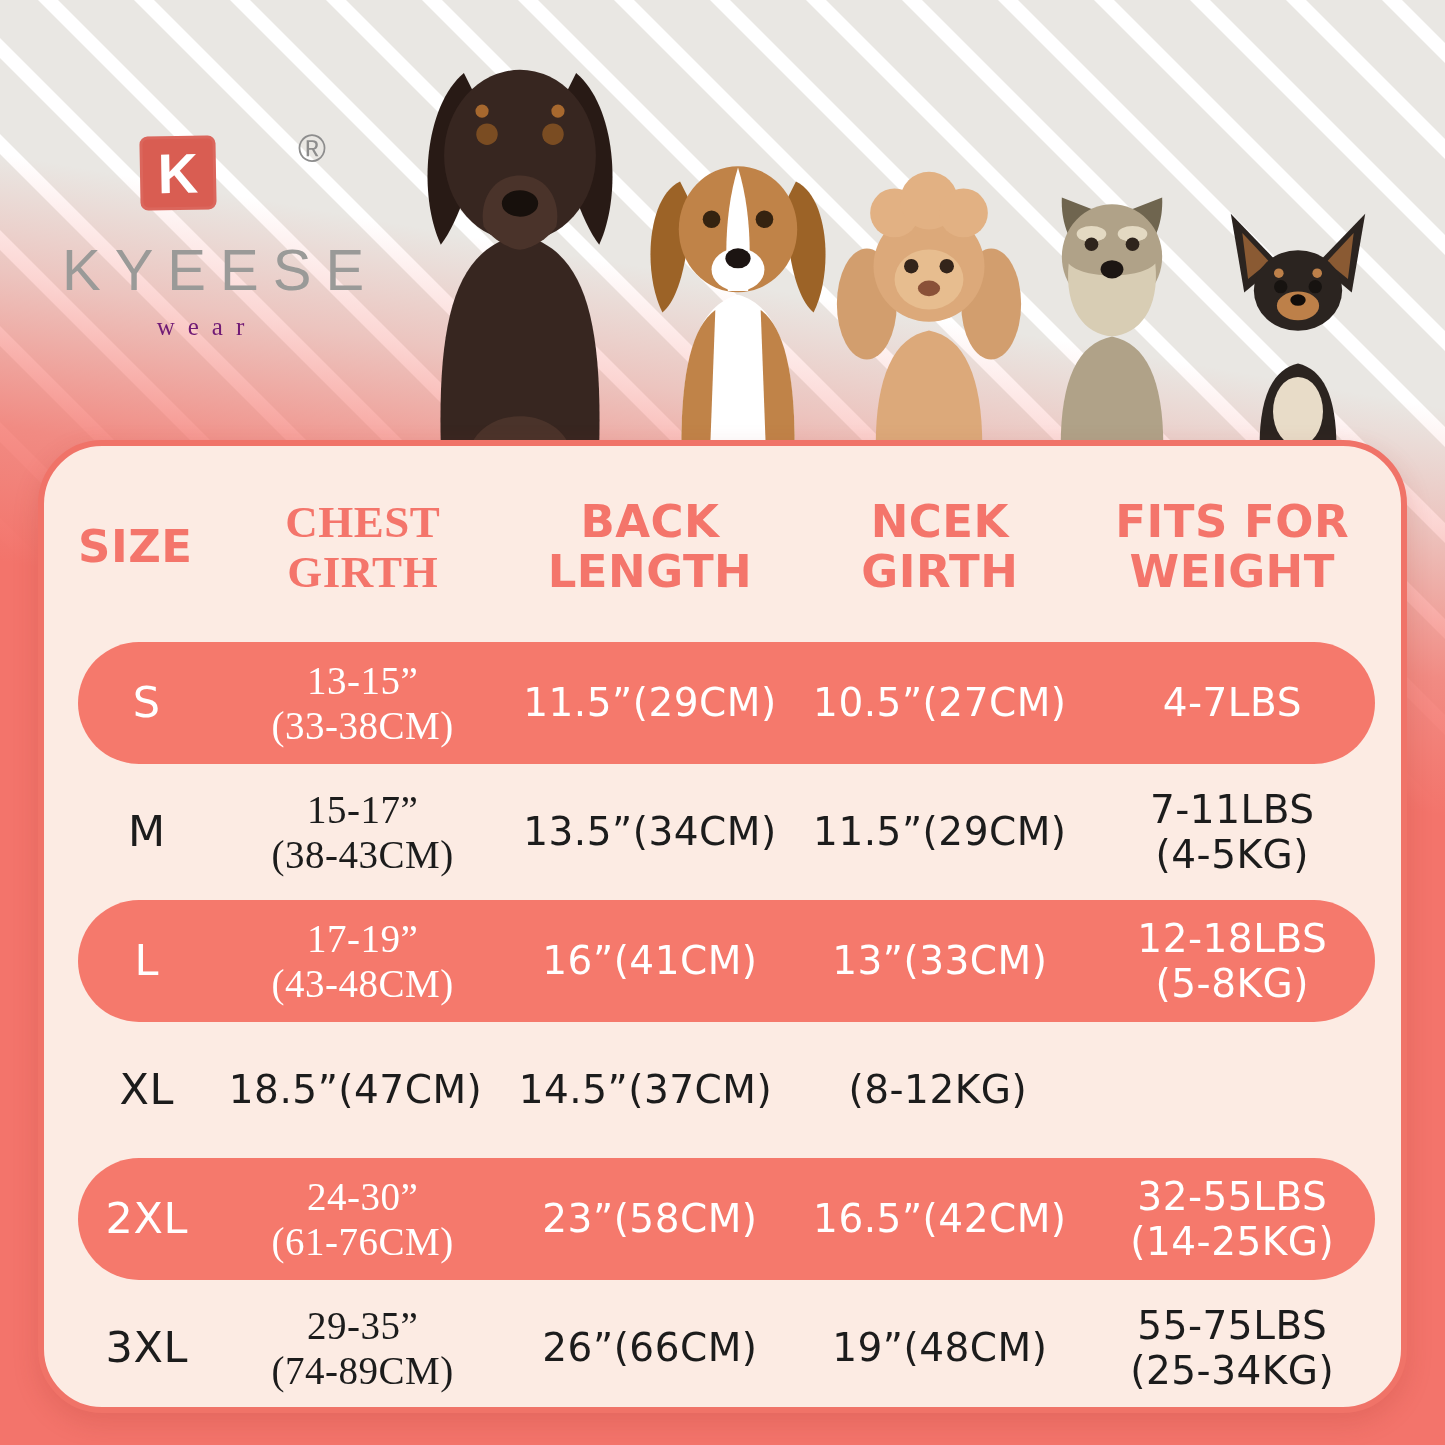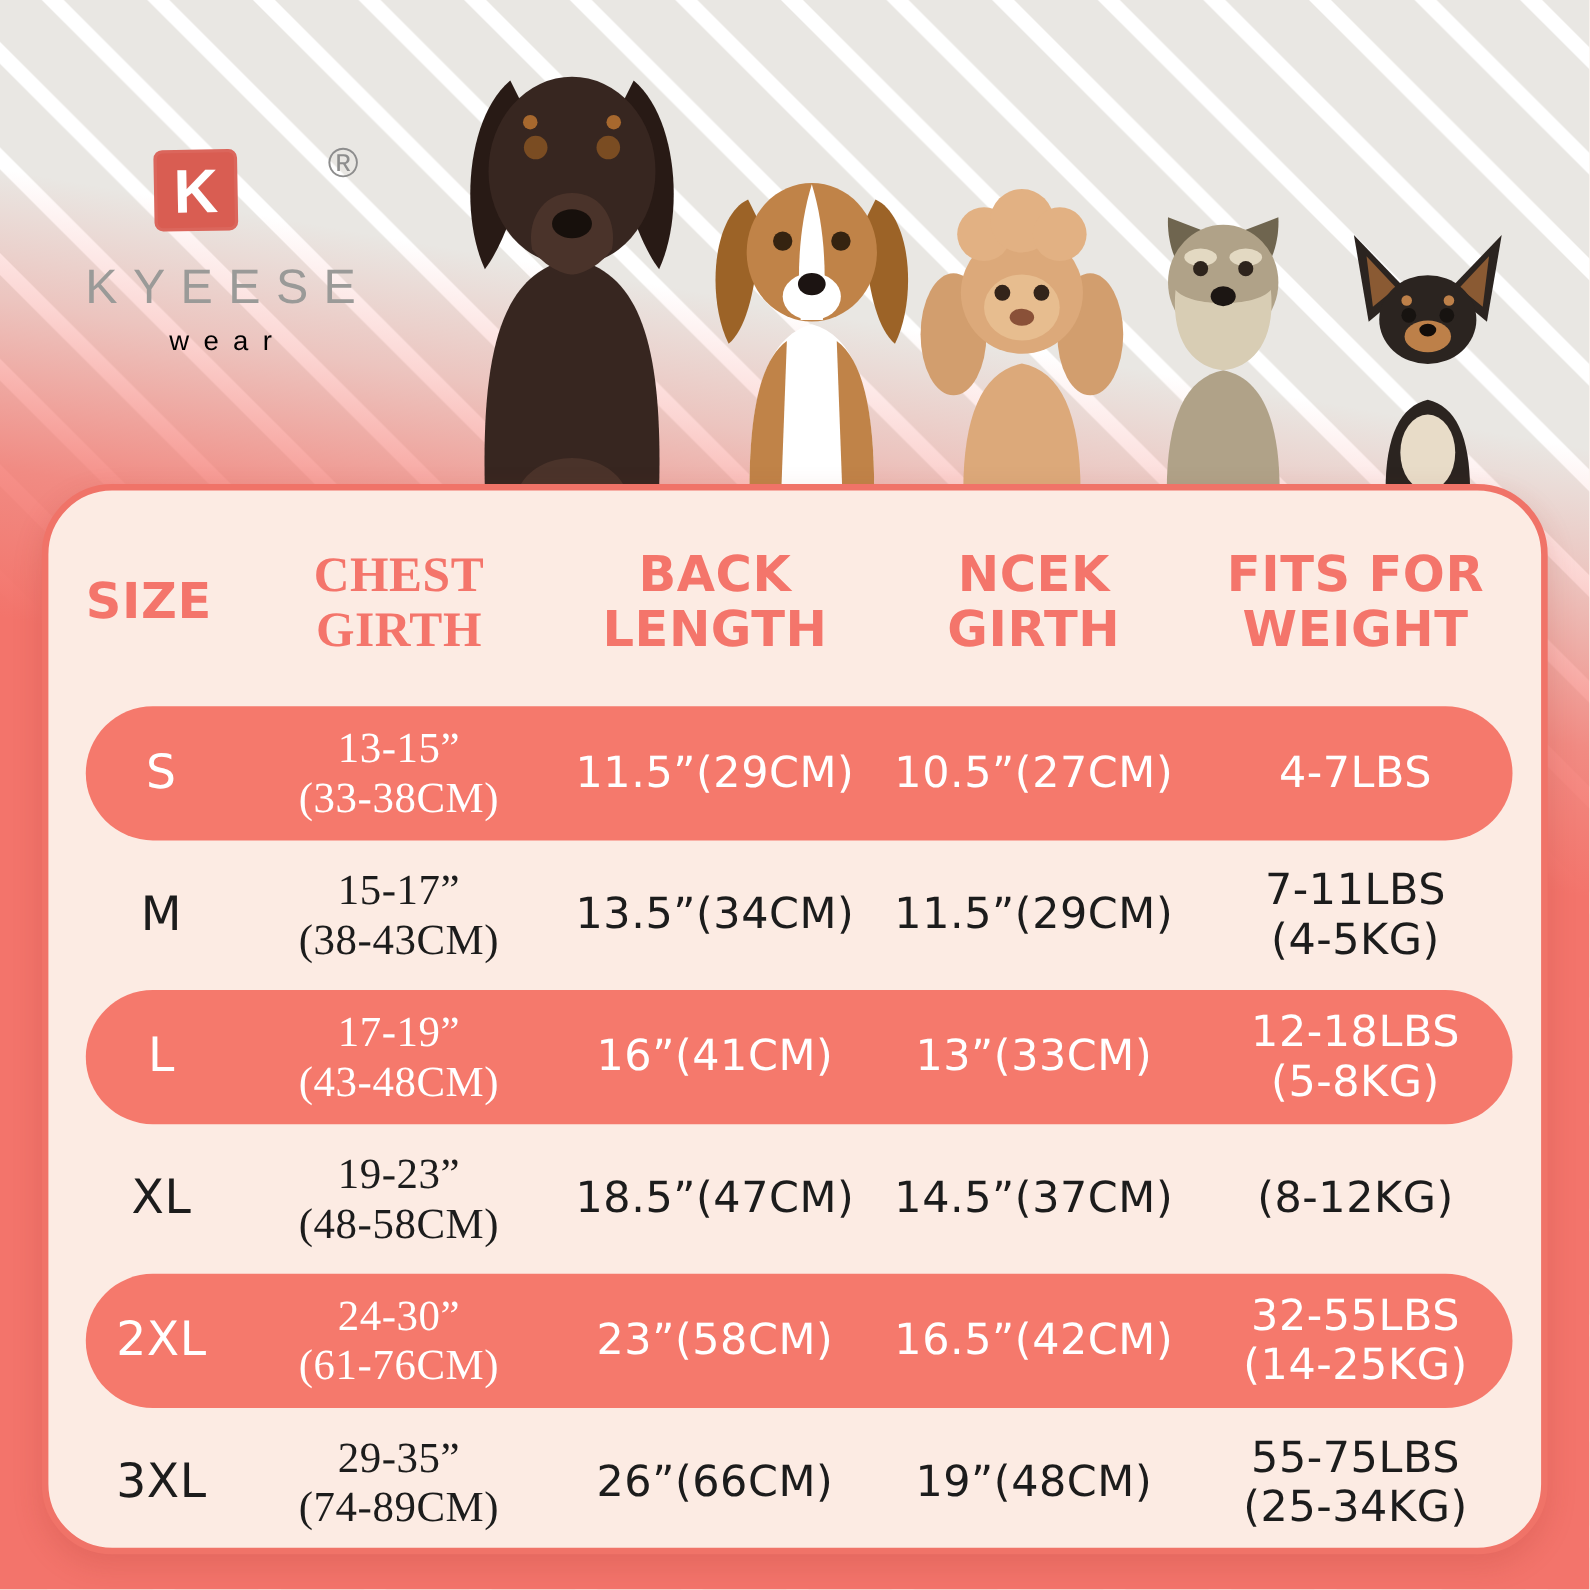--- a/index.html
+++ b/index.html
@@ -18,24 +18,24 @@
 
   
   .brand{position:absolute;left:48px;top:126px;width:305px;z-index:2;text-align:center;}
   .logo-row{position:relative;height:92px;}
   .logo-mark{position:absolute;left:92px;top:10px;width:76px;height:74px;background:#d95d52;
     border-radius:8px;box-shadow:inset 0 0 0 3px rgba(255,255,255,0.06);
     display:flex;align-items:center;justify-content:center;transform:rotate(-1deg);}
   .logo-mark span{color:#fff;font-size:56px;font-weight:bold;font-family:"Liberation Sans",sans-serif;}
   .reg-mark{position:absolute;left:250px;top:2px;font-size:38px;color:#8d8d8d;
     font-family:"Liberation Sans",sans-serif;}
-  .brand-name{margin-top:18px;font-size:44px;color:#9a9a98;letter-spacing:14px;
+  .brand-name{margin-top:18px;font-size:58px;color:#9a9a98;letter-spacing:14px;
     font-family:"Liberation Sans",sans-serif;font-weight:400;white-space:nowrap;text-indent:14px;}
-  .brand-sub{margin-top:10px;font-size:25px;color:#000000;letter-spacing:13px;
-    font-family:Liberation Sans, sans-serif;text-indent:13px;}
+  .brand-sub{margin-top:10px;font-size:25px;color:#701a75;letter-spacing:13px;
+    font-family:Liberation Serif, serif;text-indent:13px;}
 
   
   .dogs{position:absolute;left:350px;top:0;width:1095px;height:446px;z-index:2;}
   .dog{position:absolute;bottom:0;}
   .dog svg{display:block;width:100%;height:100%;}
   .dog-doberman{left:5px;width:330px;height:416px;}
   .dog-beagle{left:262px;width:252px;height:368px;}
   .dog-poodle{left:468px;width:222px;height:336px;}
   .dog-schnauzer{left:648px;width:228px;height:288px;}
   .dog-chihuahua{left:842px;width:212px;height:240px;}
@@ -236,24 +236,20 @@
       <div class="cell col-back">16”(41CM)</div>
       <div class="cell col-neck">13”(33CM)</div>
       <div class="cell col-weight">
           <span>12-18LBS</span>
           <span>(5-8KG)</span>
         </div>
     </div>
 
     <div class="row">
       <div class="cell cell-size col-size">XL</div>
-      <div class="cell col-chest">
-          <span>19-23”</span>
-          <span>(48-58CM)</span>
-        </div>
       <div class="cell col-back">18.5”(47CM)</div>
       <div class="cell col-neck">14.5”(37CM)</div>
       <div class="cell col-weight">
           <span>(8-12KG)</span>
         </div>
     </div>
 
     <div class="row pill">
       <div class="cell cell-size col-size">2XL</div>
       <div class="cell col-chest">

